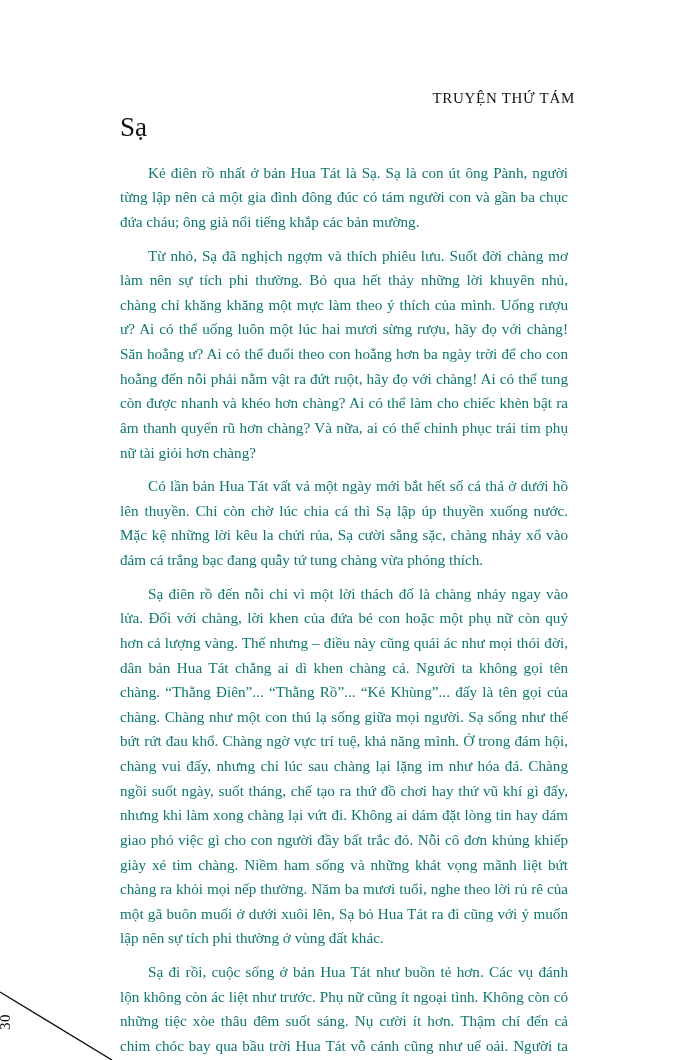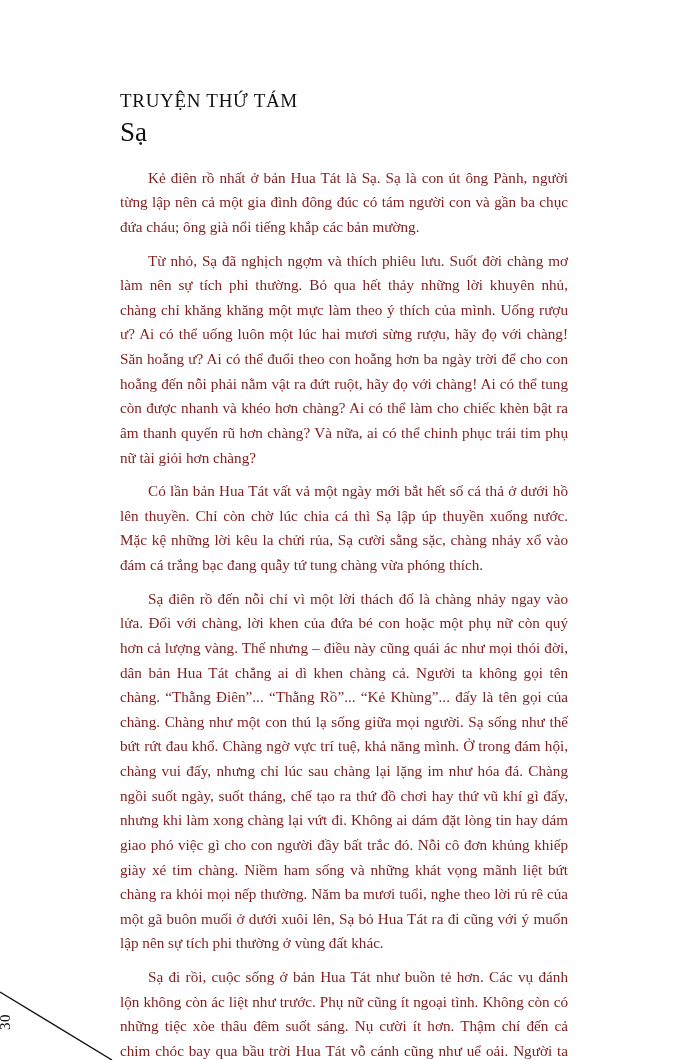--- a/index.html
+++ b/index.html
@@ -23,44 +23,45 @@
     height: 1060px;
   }
   .content {
     position: absolute;
     left: 120px;
     top: 90px;
     width: 455px;
   }
   .chapter-label {
     font-family: "Liberation Serif", "DejaVu Serif", serif;
-    font-size: 19px;
+    font-size: 15px;
     letter-spacing: 0.7px;
     font-weight: 400;
     color: #111;
     margin: 0 0 6px 0;
     text-transform: uppercase;
+    text-align: right;
   }
   .chapter-title {
     font-family: Liberation Serif, serif;
     font-size: 27px;
     font-weight: 400;
     color: #111;
     margin: 0 0 18px 0;
     line-height: 1.1;
   }
   p.para {
     margin: 0 7px 1px 0;
     font-size: 15.2px;
     line-height: 1.62;
     text-align: justify;
     text-indent: 28px;
     text-justify: inter-word;
     hyphens: none;
-    color: #7f1d1d;
+    color: #0f766e;
   }
   p.para + p.para {
     margin-top: 9px;
   }
   .corner {
     position: absolute;
     left: 0;
     bottom: 0;
     width: 120px;
     height: 120px;

